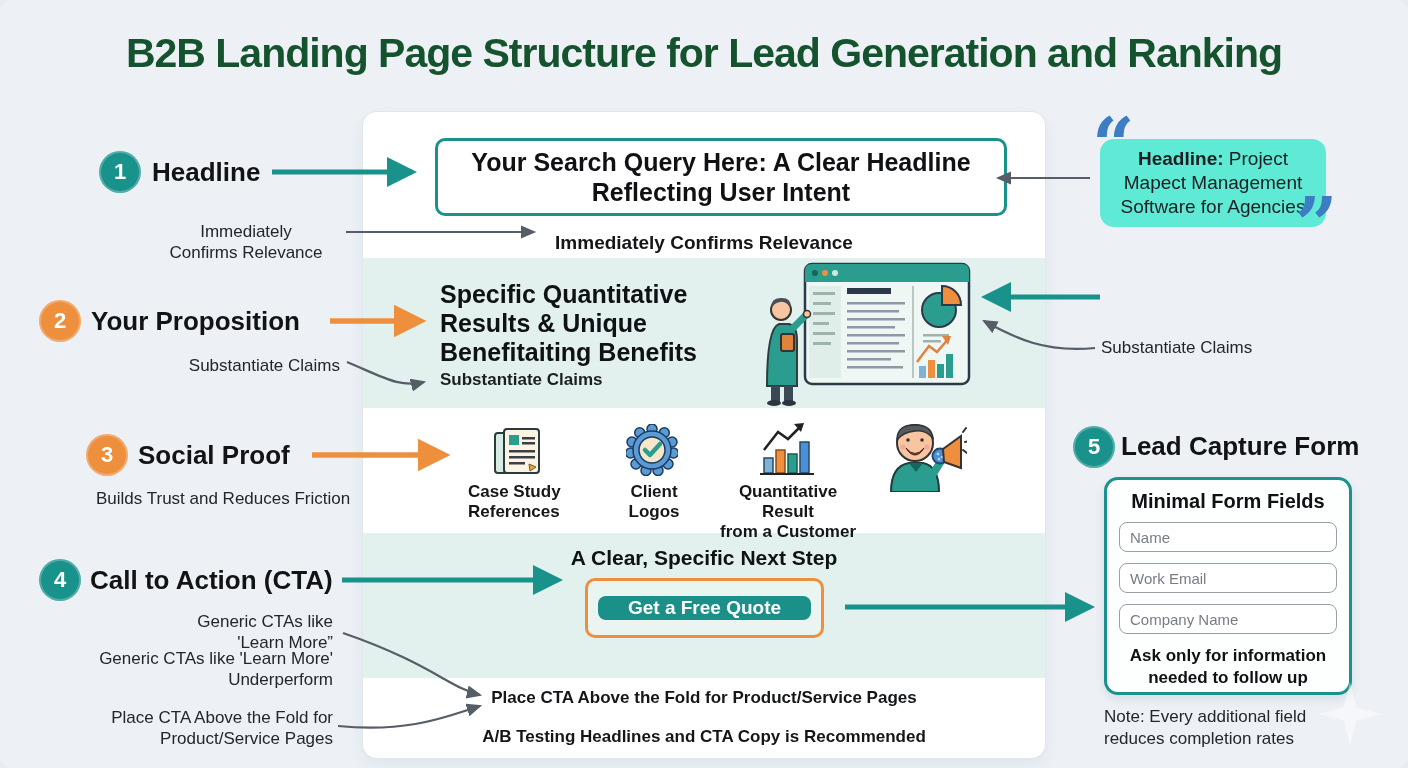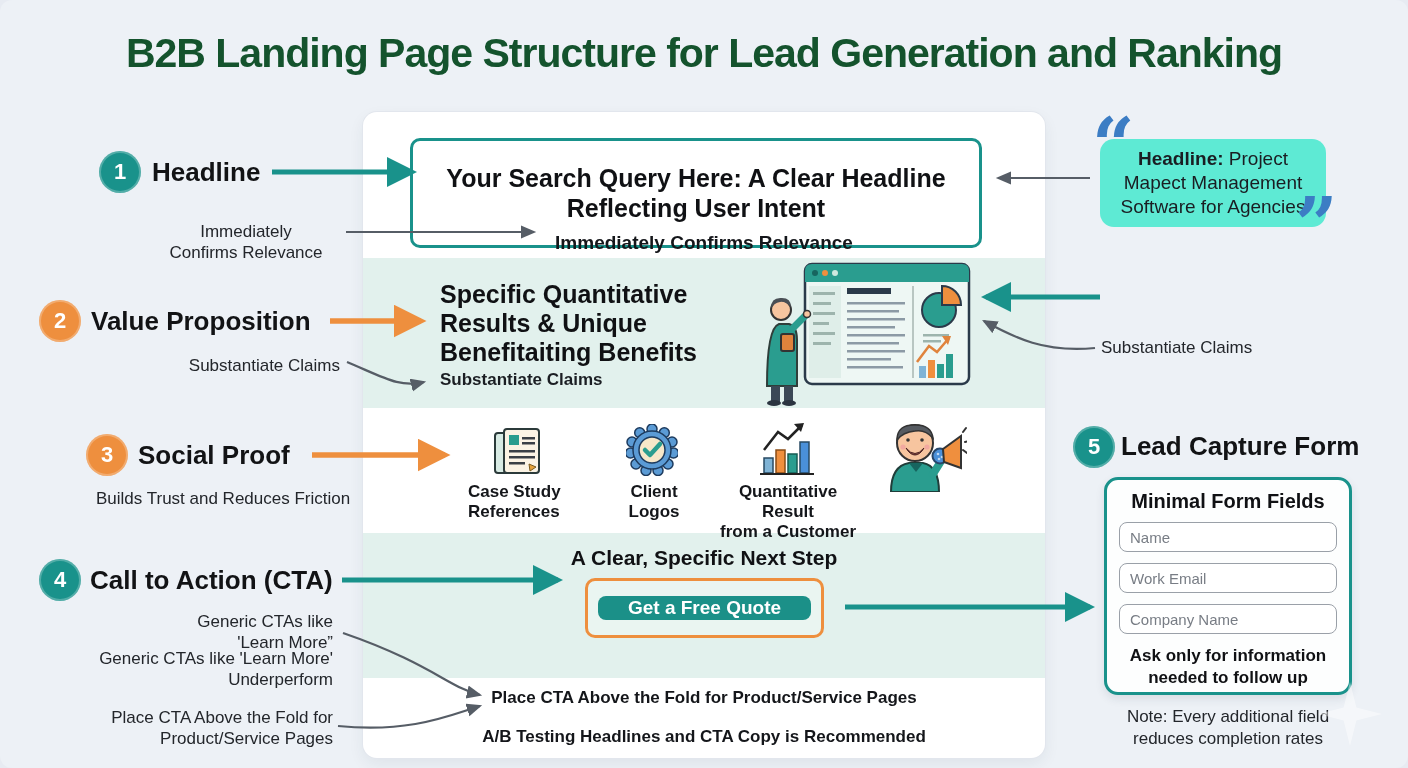--- a/index.html
+++ b/index.html
@@ -11,23 +11,23 @@
   .circle{width:42px;height:42px;border-radius:50%;display:flex;align-items:center;justify-content:center;
           color:#fff;font-weight:800;font-size:22px;box-shadow:inset 0 0 0 2px rgba(255,255,255,.25);}
   .teal-bg{background:#19928b;} .orange-bg{background:#ee8f3e;}
   .step-label{font-size:26px;font-weight:800;color:#121315;white-space:nowrap;}
   .note{font-size:17px;color:#23262b;line-height:21px;}
   .note.r{text-align:right;} .note.c{text-align:center;}
   
   .card{left:363px;top:112px;width:682px;height:646px;background:#fff;border-radius:14px;
         box-shadow:0 0 0 1px #e2e6ed,0 6px 16px rgba(30,50,70,.07);}
   .sect-mint{position:absolute;left:0;width:682px;background:#e2f1ed;}
-  .headline-box{position:absolute;left:47px;top:26px;width:550px;height:72px;border:3px solid #19928b;border-radius:10px;
+  .headline-box{position:absolute;left:72px;top:26px;width:550px;height:72px;border:3px solid #19928b;border-radius:10px;
         background:#fff;display:flex;align-items:center;justify-content:center;text-align:center;
-        font-size:25px;font-weight:800;color:#101114;line-height:30px;padding:16px 8px;}
+        font-size:25px;font-weight:800;color:#101114;line-height:30px;padding:0 8px;}
   .card-note{position:absolute;width:682px;text-align:center;font-size:19px;font-weight:700;color:#14161a;}
   .vp-text{position:absolute;left:77px;top:168px;font-size:25px;font-weight:800;color:#101114;line-height:29px;}
   .vp-note{position:absolute;left:77px;top:258px;font-size:17px;font-weight:600;color:#1b1e23;}
   .sp-label{font-size:17px;font-weight:700;color:#14161a;line-height:20px;}
   .cta-head{position:absolute;width:682px;top:434px;text-align:center;font-size:21px;font-weight:800;color:#101114;}
   .cta-frame{position:absolute;left:222px;top:466px;width:233px;height:54px;border:3px solid #ee8f3e;border-radius:10px;
         background:#eaf5f1;display:flex;align-items:center;justify-content:center;}
   .cta-btn{width:213px;height:24px;background:#1b9088;border:none;border-radius:8px;color:#fff;
         font-family:inherit;font-size:19px;font-weight:800;cursor:pointer;}
   .cta-ex{position:absolute;width:682px;top:543px;text-align:center;font-size:17px;font-weight:700;color:#14161a;}
@@ -37,21 +37,21 @@
         padding:8px 12px;box-sizing:border-box;text-align:center;font-size:19px;line-height:24px;color:#1a1d22;}
   .qmark{font-family:"DejaVu Serif","Liberation Serif",serif;font-size:74px;font-weight:bold;color:#3c7dc4;line-height:1;}
   
   .lead-box{left:1104px;top:477px;width:248px;height:218px;background:#fdfefe;border:3px solid #19928b;border-radius:14px;
         box-shadow:0 4px 10px rgba(30,50,70,.10);box-sizing:border-box;padding:8px 12px;}
   .lead-title{text-align:center;font-size:20px;font-weight:800;color:#101114;margin:2px 0 9px 0;}
   .lead-input{display:block;width:100%;height:30px;margin:0 0 11px 0;border:1.6px solid #9aa0a8;border-radius:8px;
         box-sizing:border-box;padding:0 10px;font-family:inherit;font-size:15px;color:#a16207;background:#fff;}
   .lead-input::placeholder{color:#787d85;}
   .lead-note{text-align:center;font-size:17px;font-weight:800;color:#101114;line-height:22px;margin-top:2px;}
-  .lead-foot{left:1104px;top:706px;width:248px;text-align:center;font-size:17px;color:#23262b;line-height:22px;}
+  .lead-foot{left:1104px;top:706px;width:248px;font-size:17px;color:#23262b;line-height:22px;}
   svg.overlay{position:absolute;left:0;top:0;pointer-events:none;}
   .chev{left:1318px;top:682px;width:64px;height:64px;background:#fff;opacity:.45;
         clip-path:polygon(50% 0,60% 40%,100% 50%,60% 60%,50% 100%,40% 60%,0 50%,40% 40%);}
 </style>
 </head>
 <body>
 
 <div id="page">
 
   <h1 class="title">B2B Landing Page Structure for Lead Generation and Ranking</h1>
@@ -205,21 +205,21 @@
   </div>
 
   <div class="abs circle teal-bg" style="left:99px;top:151px;">1</div>
   <div class="abs step-label" style="left:152px;top:157px;">Headline</div>
   <div class="abs note c" style="left:150px;top:221px;width:192px;">
     <div>Immediately</div>
       <div>Confirms Relevance</div>
   </div>
 
   <div class="abs circle orange-bg" style="left:39px;top:300px;">2</div>
-  <div class="abs step-label" style="left:91px;top:306px;">Value Proposition</div>
+  <div class="abs step-label" style="left:91px;top:306px;">Your Proposition</div>
   <div class="abs note r" style="left:140px;top:355px;width:200px;">Substantiate Claims</div>
 
   <div class="abs circle orange-bg" style="left:86px;top:434px;">3</div>
   <div class="abs step-label" style="left:138px;top:440px;">Social Proof</div>
   <div class="abs note" style="left:96px;top:488px;">Builds Trust and Reduces Friction</div>
 
   <div class="abs circle teal-bg" style="left:39px;top:559px;">4</div>
   <div class="abs step-label" style="left:90px;top:565px;">Call to Action (CTA)</div>
   <div class="abs note r" style="left:103px;top:611px;width:230px;">
     <div>Generic CTAs like</div>

